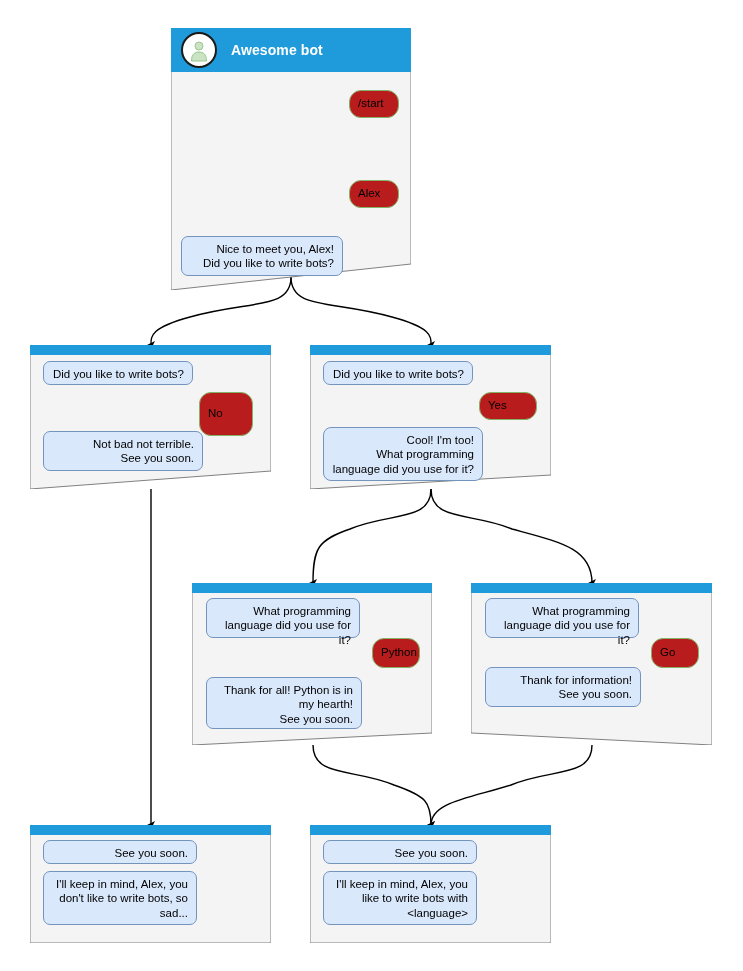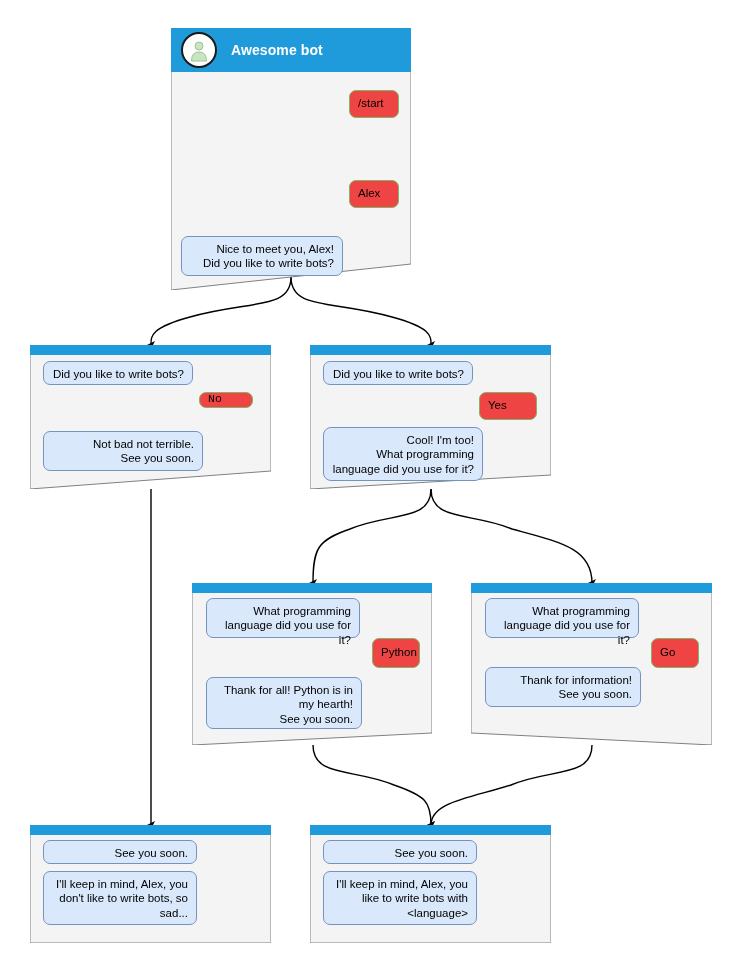--- a/index.html
+++ b/index.html
@@ -93,24 +93,25 @@
     line-height: 14.4px;
     color: #000000;
     padding: 5px 8px 6px 8px;
     white-space: pre-line;
   }
   .bubble.bot {
     background: #dae8fc;
     border-color: #7494c0;
   }
   .bubble.user {
-    background: #ef4444;
+    background: #b91c1c;
     border-color: #82b366;
     display: flex;
     align-items: center;
+    border-radius: 12px;
   }
 </style>
 </head>
 <body>
 
 <div id="canvas">
 
   <svg id="edge-layer" viewBox="0 0 743 971" width="743" height="971">
     <defs>
       <marker id="arrow" markerWidth="10" markerHeight="10" refX="5" refY="5" orient="auto" markerUnits="userSpaceOnUse">
@@ -157,21 +158,21 @@
     </div>
   </div>
 
   <div class="node" style="left:30px; top:345px; width:241px; height:144px;">
     <svg class="node-shape" viewBox="0 0 241 144" preserveAspectRatio="none">
       <path d="M 0,0 L 241,0 L 241,126 L 0,144 Z" fill="#f4f4f4" stroke="#808080" stroke-width="1"></path>
     </svg>
     <div class="node-inner">
       <div class="titlebar slim"></div>
       <div class="bubble bot" style="left:13px; top:16px; width:150px; height:24px;">Did you like to write bots?</div>
-      <div class="bubble user" style="left:169px; top:47px; width:54px; height:16px;font-family:Liberation Mono, monospace;">No</div>
+      <div class="bubble user" style="left:169px; top:47px; width:54px; height:44px;">No</div>
       <div class="bubble bot" style="left:13px; top:86px; width:160px; height:40px;">Not bad not terrible.
 See you soon.</div>
     </div>
   </div>
 
   <div class="node" style="left:310px; top:345px; width:241px; height:144px;">
     <svg class="node-shape" viewBox="0 0 241 144" preserveAspectRatio="none">
       <path d="M 0,0 L 241,0 L 241,130 L 0,144 Z" fill="#f4f4f4" stroke="#808080" stroke-width="1"></path>
     </svg>
     <div class="node-inner">

